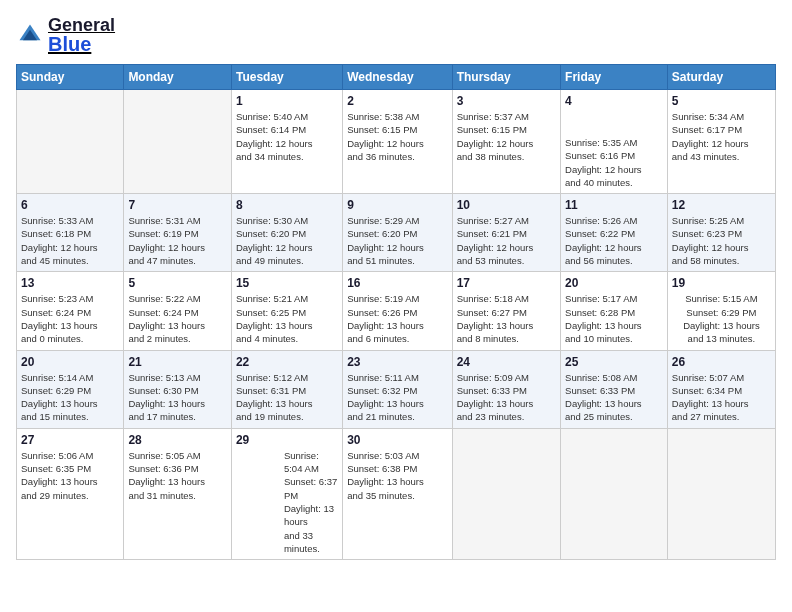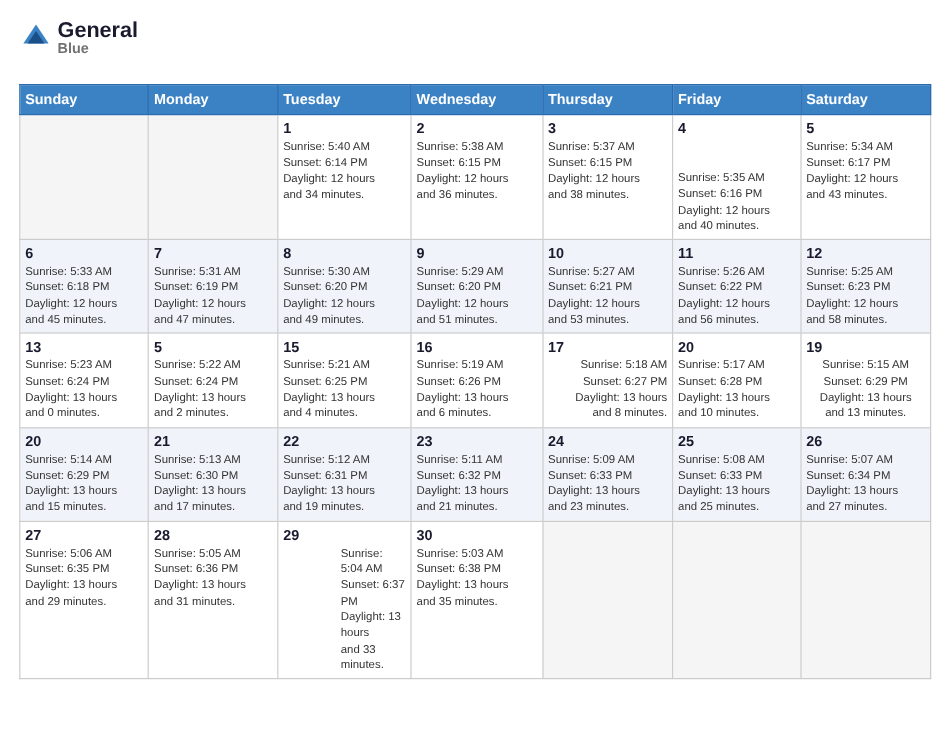--- a/index.html
+++ b/index.html
@@ -7,40 +7,41 @@
       font-family: Arial, sans-serif;
       background: #fff;
       width: 792px;
       min-height: 612px;
       padding: 16px;
     }
     .header {
       display: flex;
       justify-content: space-between;
       align-items: flex-start;
-      margin-bottom: 24px;
+      margin-bottom: 10px;
+      text-decoration: underline;
     }
     .logo {
       display: flex;
       align-items: center;
     }
     .logo-text {
       display: flex;
       flex-direction: column;
       line-height: 1;
     }
     .logo-general {
       font-size: 18px;
       font-weight: bold;
       color: #1a1a2e;
     }
     .logo-blue {
-      font-size: 12px;
-      font-weight: bold;
-      color: #737373;
+      font-size: 20px;
+      font-weight: bold;
+      color: #1d4ed8;
     }
     .logo-icon {
       width: 28px;
       height: 28px;
       margin-right: 4px;
     }
     .title-block {
       text-align: right;
     }
     .month-title {
@@ -237,21 +238,21 @@
         </td>
         <td>
           <span class="day-num">16</span>
           <div class="day-info" style="white-space: pre-line;">Sunrise: 5:19 AM
 Sunset: 6:26 PM
 Daylight: 13 hours
 and 6 minutes.</div>
         </td>
         <td>
           <span class="day-num">17</span>
-          <div class="day-info" style="white-space: pre-line; text-align: right;">Sunrise: 5:18 AM
+          <div class="day-info" style="white-space: pre-line;">Sunrise: 5:18 AM
 Sunset: 6:27 PM
 Daylight: 13 hours
 and 8 minutes.</div>
         </td>
         <td>
           <span class="day-num">20</span>
           <div class="day-info" style="white-space: pre-line;">Sunrise: 5:17 AM
 Sunset: 6:28 PM
 Daylight: 13 hours
 and 10 minutes.</div>

